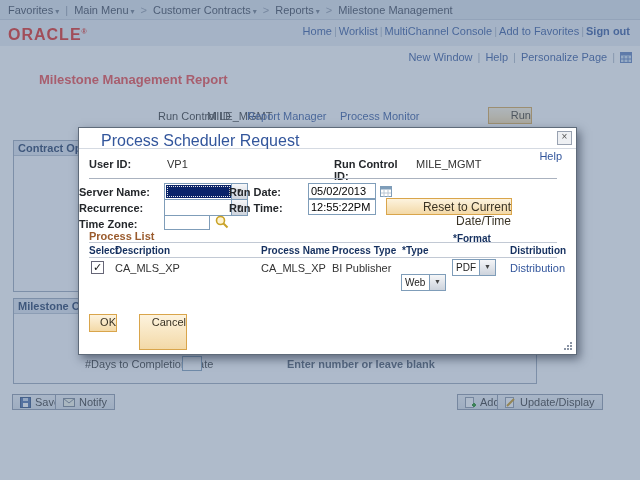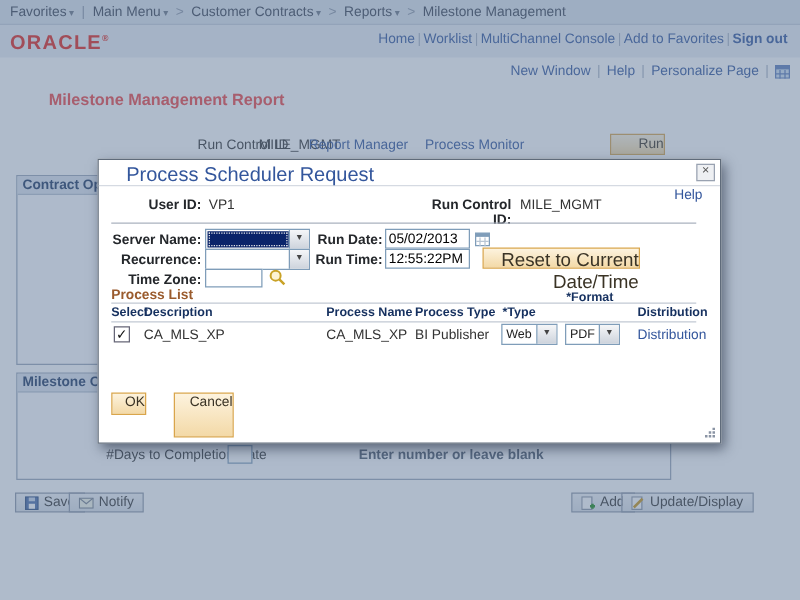--- a/index.html
+++ b/index.html
@@ -30,21 +30,21 @@
             align-items:center;gap:4px;padding:0 7px;box-sizing:border-box;height:16px;cursor:pointer;}
   
   .inp{position:absolute;border:1px solid #7f9db9;background:#fff;font-family:"Liberation Sans",sans-serif;
        font-size:11px;padding:0 2px;box-sizing:border-box;}
   .sel{position:absolute;border:1px solid #7f9db9;background:#fff;box-sizing:border-box;cursor:pointer;}
   .sel .val{position:absolute;left:3px;top:2px;font-size:10px;color:#222;}
   .sel .arrow-btn{position:absolute;right:0;top:0;bottom:0;width:15px;background:linear-gradient(#f5f6f8,#cdd3dc);
                   border-left:1px solid #7f9db9;text-align:center;color:#444;font-size:7px;line-height:14px;}
   .sel-fill{position:absolute;left:1px;top:1px;bottom:1px;right:16px;background:#0a246a;
             outline:1px dotted #e8e8e8;outline-offset:-2px;}
-  .rlbl{position:absolute;text-align:right;font-weight:bold;color:#24272b;}
+  .rlbl{position:absolute;text-align:left;font-weight:bold;color:#24272b;}
   
   .overlay{left:0;top:0;width:640px;height:480px;background:rgba(96,120,152,0.5);z-index:5;}
   .dialog{left:78px;top:127px;width:497px;height:226px;background:#ffffff;border:1px solid #5f6b7a;
           box-shadow:3px 4px 9px rgba(30,40,60,0.55);z-index:10;}
   .dlg-titlebar{left:0;top:0;width:100%;height:20px;border-bottom:1px solid #d5dae2;}
   .dlg-title{position:absolute;left:10px;top:4px;color:#33569c;font-size:16px;margin-left:12px;}
   .dlg-close{position:absolute;right:4px;top:3px;width:13px;height:12px;background:#eef0f3;border:1px solid #99a2b1;
              color:#555;font-size:10px;line-height:10px;text-align:center;cursor:pointer;}
   .hline{position:absolute;height:1px;background:#aab2bf;}
   .thline{position:absolute;height:1px;background:#c2c9d4;}
@@ -197,40 +197,40 @@
     <svg class="abs" style="left:301px;top:57px;" width="13" height="13">
       <rect x="0.5" y="1.5" width="11" height="10" fill="#fff" stroke="#7f9db9"></rect>
       <rect x="0.5" y="1.5" width="11" height="3" fill="#7f9db9"></rect>
       <line x1="4" y1="5" x2="4" y2="12" stroke="#b9c6d4"></line>
         <line x1="8" y1="5" x2="8" y2="12" stroke="#b9c6d4"></line>
       <line x1="1" y1="8" x2="11" y2="8" stroke="#b9c6d4"></line>
     </svg>
 
     <span class="rlbl" style="left:150px;top:74px;width:77px;">Run Time:</span>
     <input class="inp" style="left: 229px; top: 71px; width: 68px; height: 16px;" value="12:55:22PM">
-    <div class="abs btn-tan" style="left:307px;top:70px;width:126px;height:17px;font-size:15px;">Reset to Current Date/Time</div>
+    <div class="abs btn-tan" style="left:307px;top:70px;width:126px;height:17px;font-size:12px;">Reset to Current Date/Time</div>
 
     <div class="abs plist-title" style="left:10px;top:102px;">Process List</div>
 
     <div class="thline" style="left:10px;top:114px;width:468px;"></div>
     <span class="col-hdr" style="left:10px;top:117px;">Select</span>
     <span class="col-hdr" style="left:36px;top:117px;">Description</span>
     <span class="col-hdr" style="left:182px;top:117px;">Process Name</span>
     <span class="col-hdr" style="left:253px;top:117px;">Process Type</span>
     <span class="col-hdr" style="left:323px;top:117px;">*Type</span>
     <span class="col-hdr" style="left:374px;top:105px;">*Format</span>
     <span class="col-hdr" style="left:431px;top:117px;">Distribution</span>
     <div class="thline" style="left:10px;top:129px;width:468px;"></div>
 
     <div>
       <div class="checkbox" style="left:12px;top:133px;">✓</div>
       <span class="cell" style="left:36px;top:134px;">CA_MLS_XP</span>
       <span class="cell" style="left:182px;top:134px;">CA_MLS_XP</span>
       <span class="cell" style="left:253px;top:134px;">BI Publisher</span>
-      <div class="sel" style="left:322px;top:131px;width:45px;height:17px;">
+      <div class="sel" style="left:322px;top:146px;width:45px;height:17px;">
         <span class="val">Web</span>
         <span class="arrow-btn">▼</span>
       </div>
       <div class="sel" style="left:373px;top:131px;width:44px;height:17px;">
         <span class="val">PDF</span>
         <span class="arrow-btn">▼</span>
       </div>
       <a class="lnk abs" style="left:431px;top:134px;">Distribution</a>
     </div>
 

